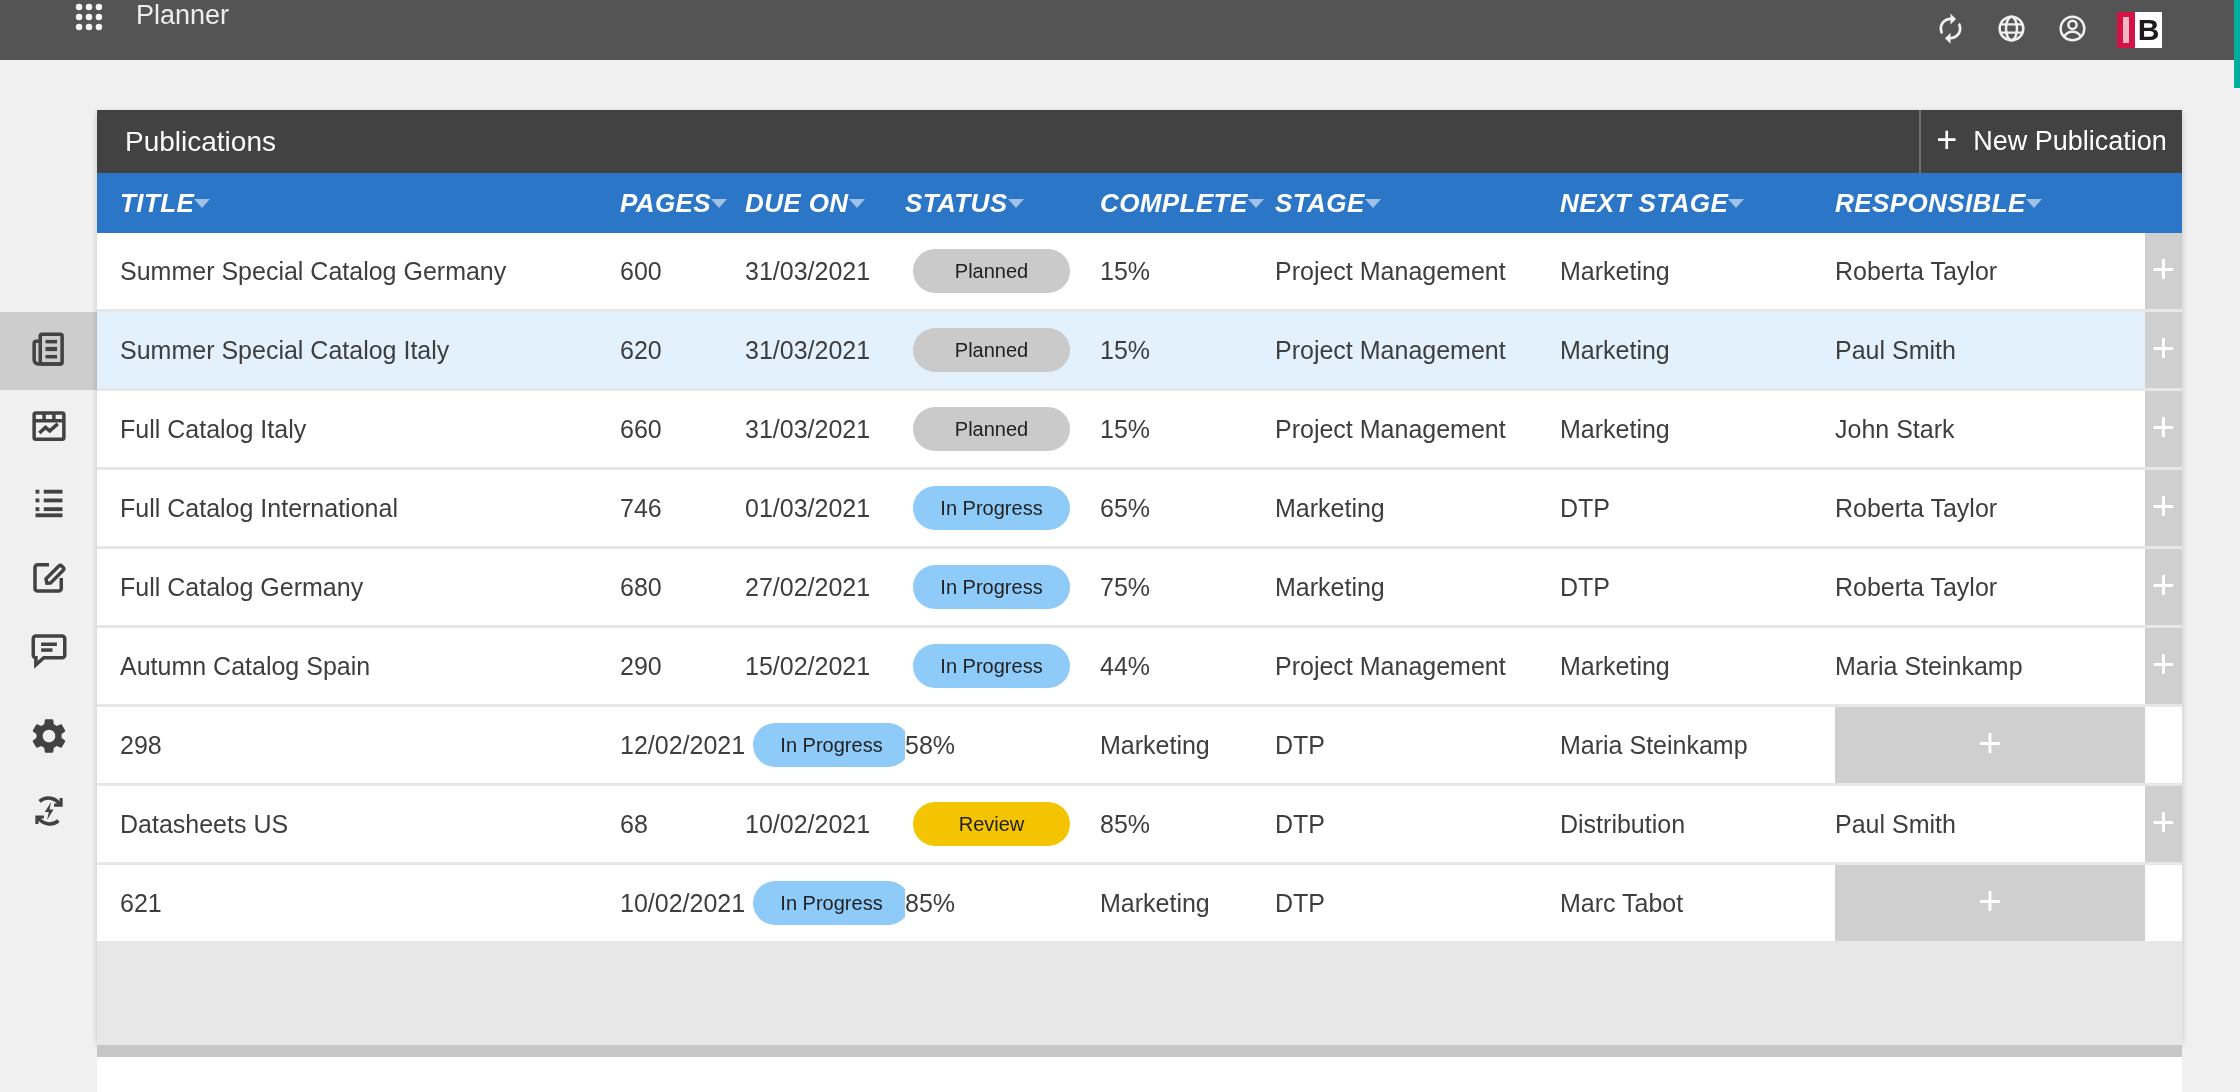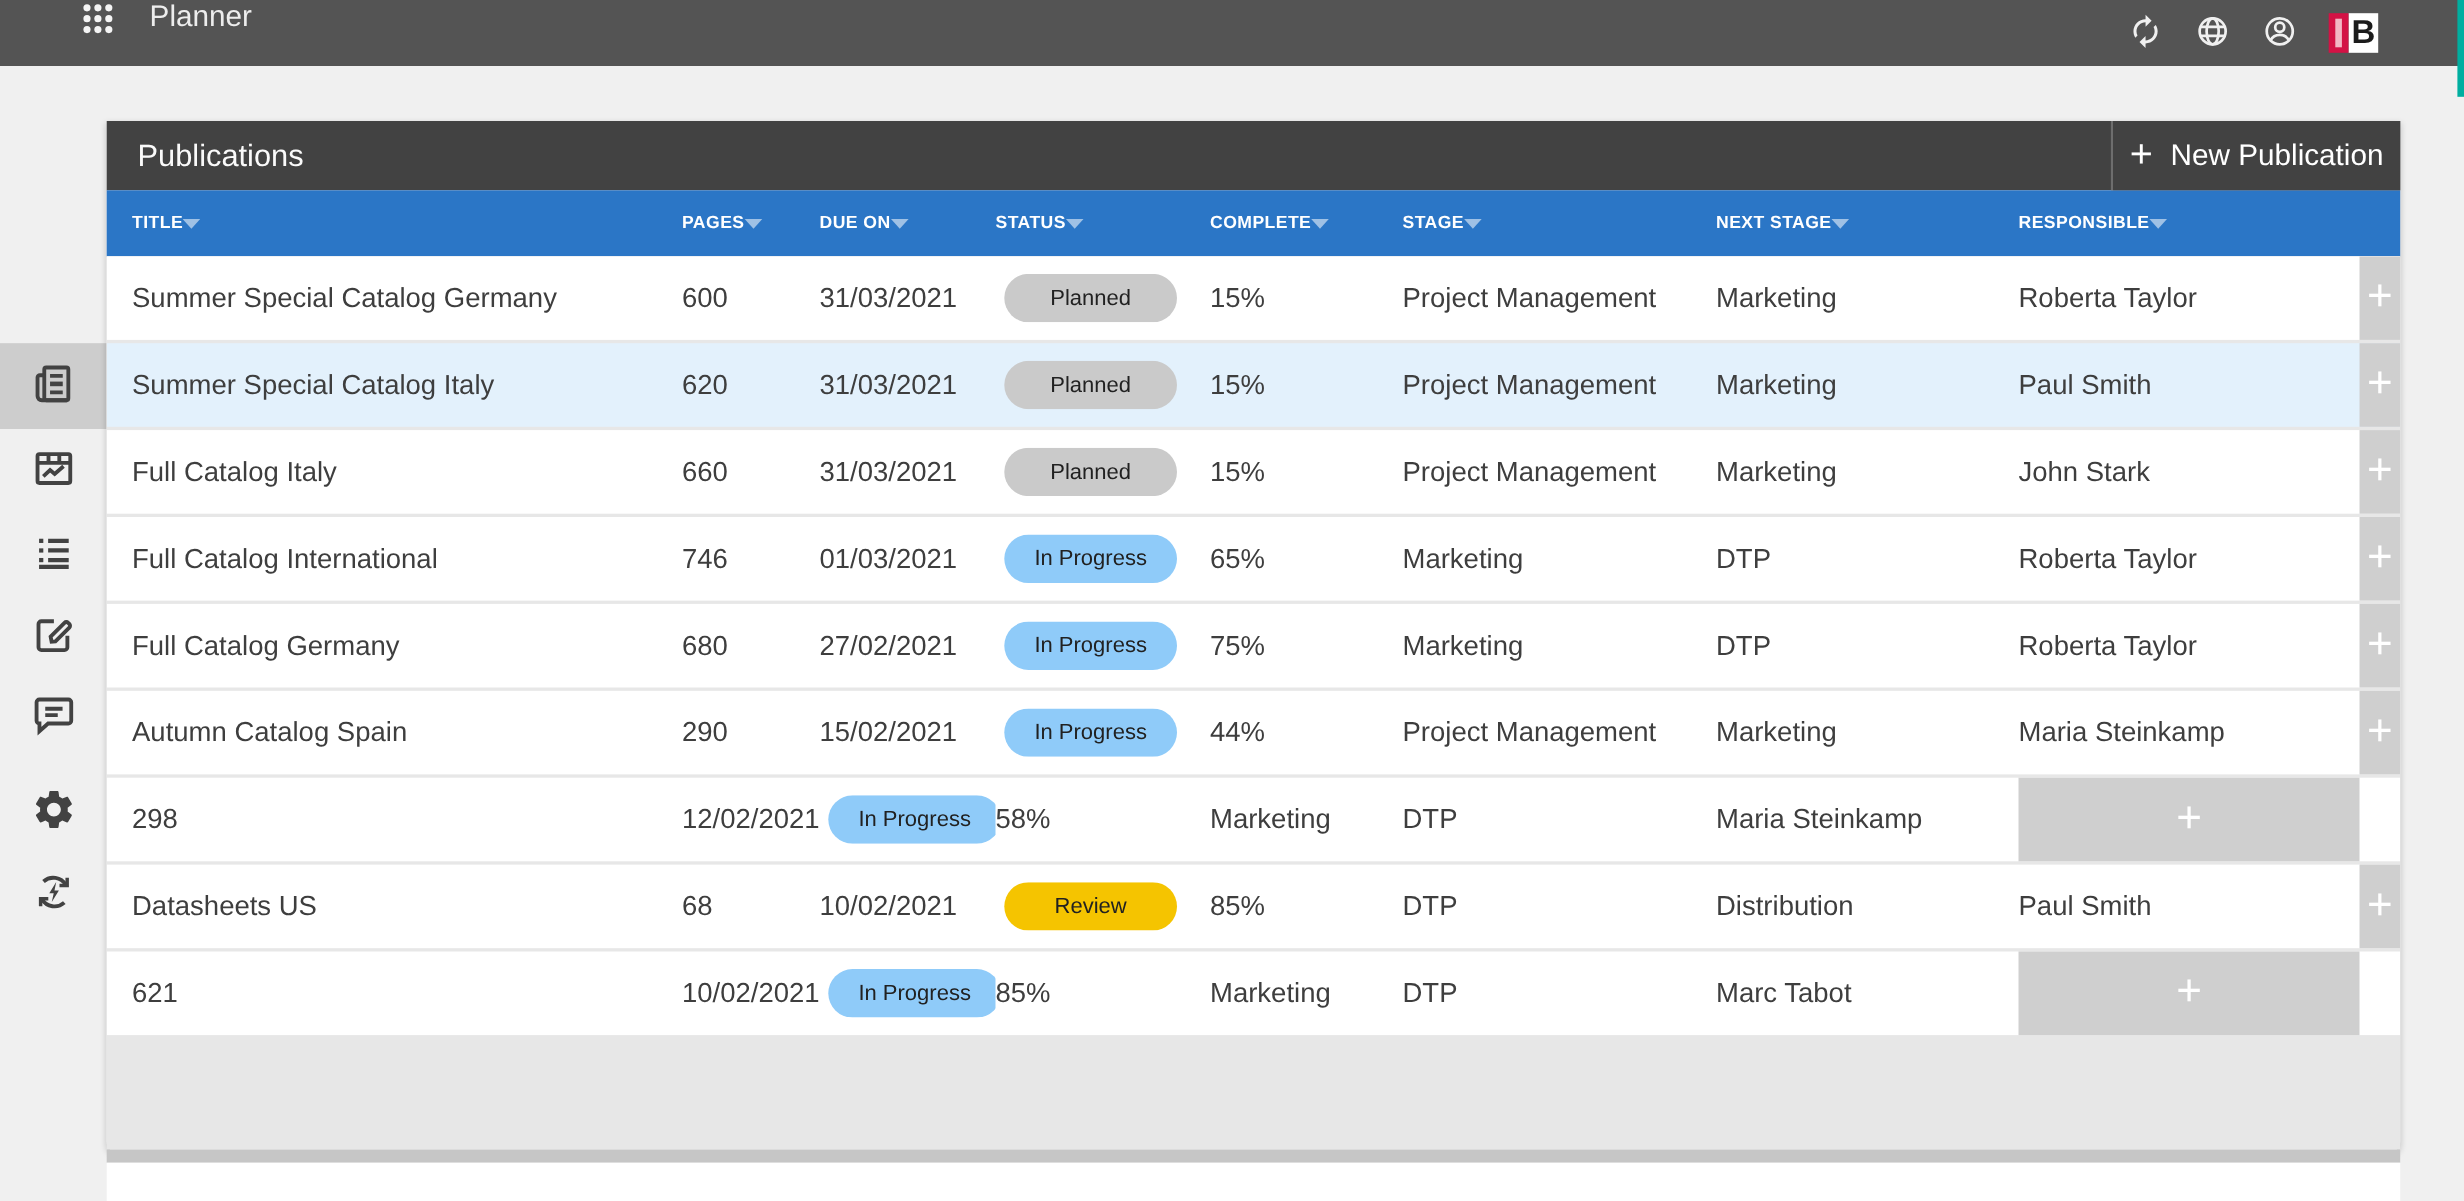--- a/index.html
+++ b/index.html
@@ -30,21 +30,21 @@
   .panel-header { height:63px; background:#424242; display:flex; align-items:stretch; }
   .panel-title-wrap { flex:1; display:flex; align-items:center; padding-left:28px; }
   .panel-title { color:#fafafa; font-size:28px; }
   .panel-divider { width:2px; background:#6e6e6e; }
   .new-pub-btn { width:261px; background:#424242; border:none; color:#ffffff; display:flex; align-items:center; justify-content:center; gap:16px; font-size:27px; cursor:pointer; font-family:"Liberation Sans", sans-serif; }
   .new-pub-plus { font-size:36px; font-weight:400; line-height:1; margin-top:-3px; }
 
   
   .thead, .row { display:grid; grid-template-columns:500px 125px 160px 195px 175px 285px 275px 310px 37px; align-items:center; padding-left:23px; }
   .thead { height:60px; background:#2B76C6; }
-  .hcell { display:flex; align-items:center; color:#ffffff; font-weight:bold; font-size:16px; letter-spacing:0.4px; cursor:pointer; }
+  .hcell { display:flex; align-items:center; color:#ffffff; font-weight:bold; font-size:26px; letter-spacing:0.4px; cursor:pointer;font-style:italic; }
   .sort-tri { width:0; height:0; border-left:8px solid transparent; border-right:8px solid transparent; border-top:9px solid rgba(255,255,255,0.55); }
 
   .rows { background:#e7e7e7; height:812px; overflow:hidden; }
   .row { height:76px; background:#ffffff; margin-bottom:3px; font-size:25px; color:#3E3E3E; cursor:pointer; }
   .row:last-child { margin-bottom:0; }
   .row.selected { background:#E3F1FC; }
   .cell { overflow:hidden; white-space:nowrap; }
   .pill { display:inline-block; width:157px; height:44px; line-height:44px; border-radius:22px; text-align:center; font-size:20px; font-weight:400; margin-left:8px; }
   .c-plus { height:76px; background:#CFCFCF; display:flex; align-items:center; justify-content:center; cursor:pointer; }
   .plus-glyph { color:#ffffff; font-size:40px; font-weight:300; line-height:1; margin-top:-4px; }

